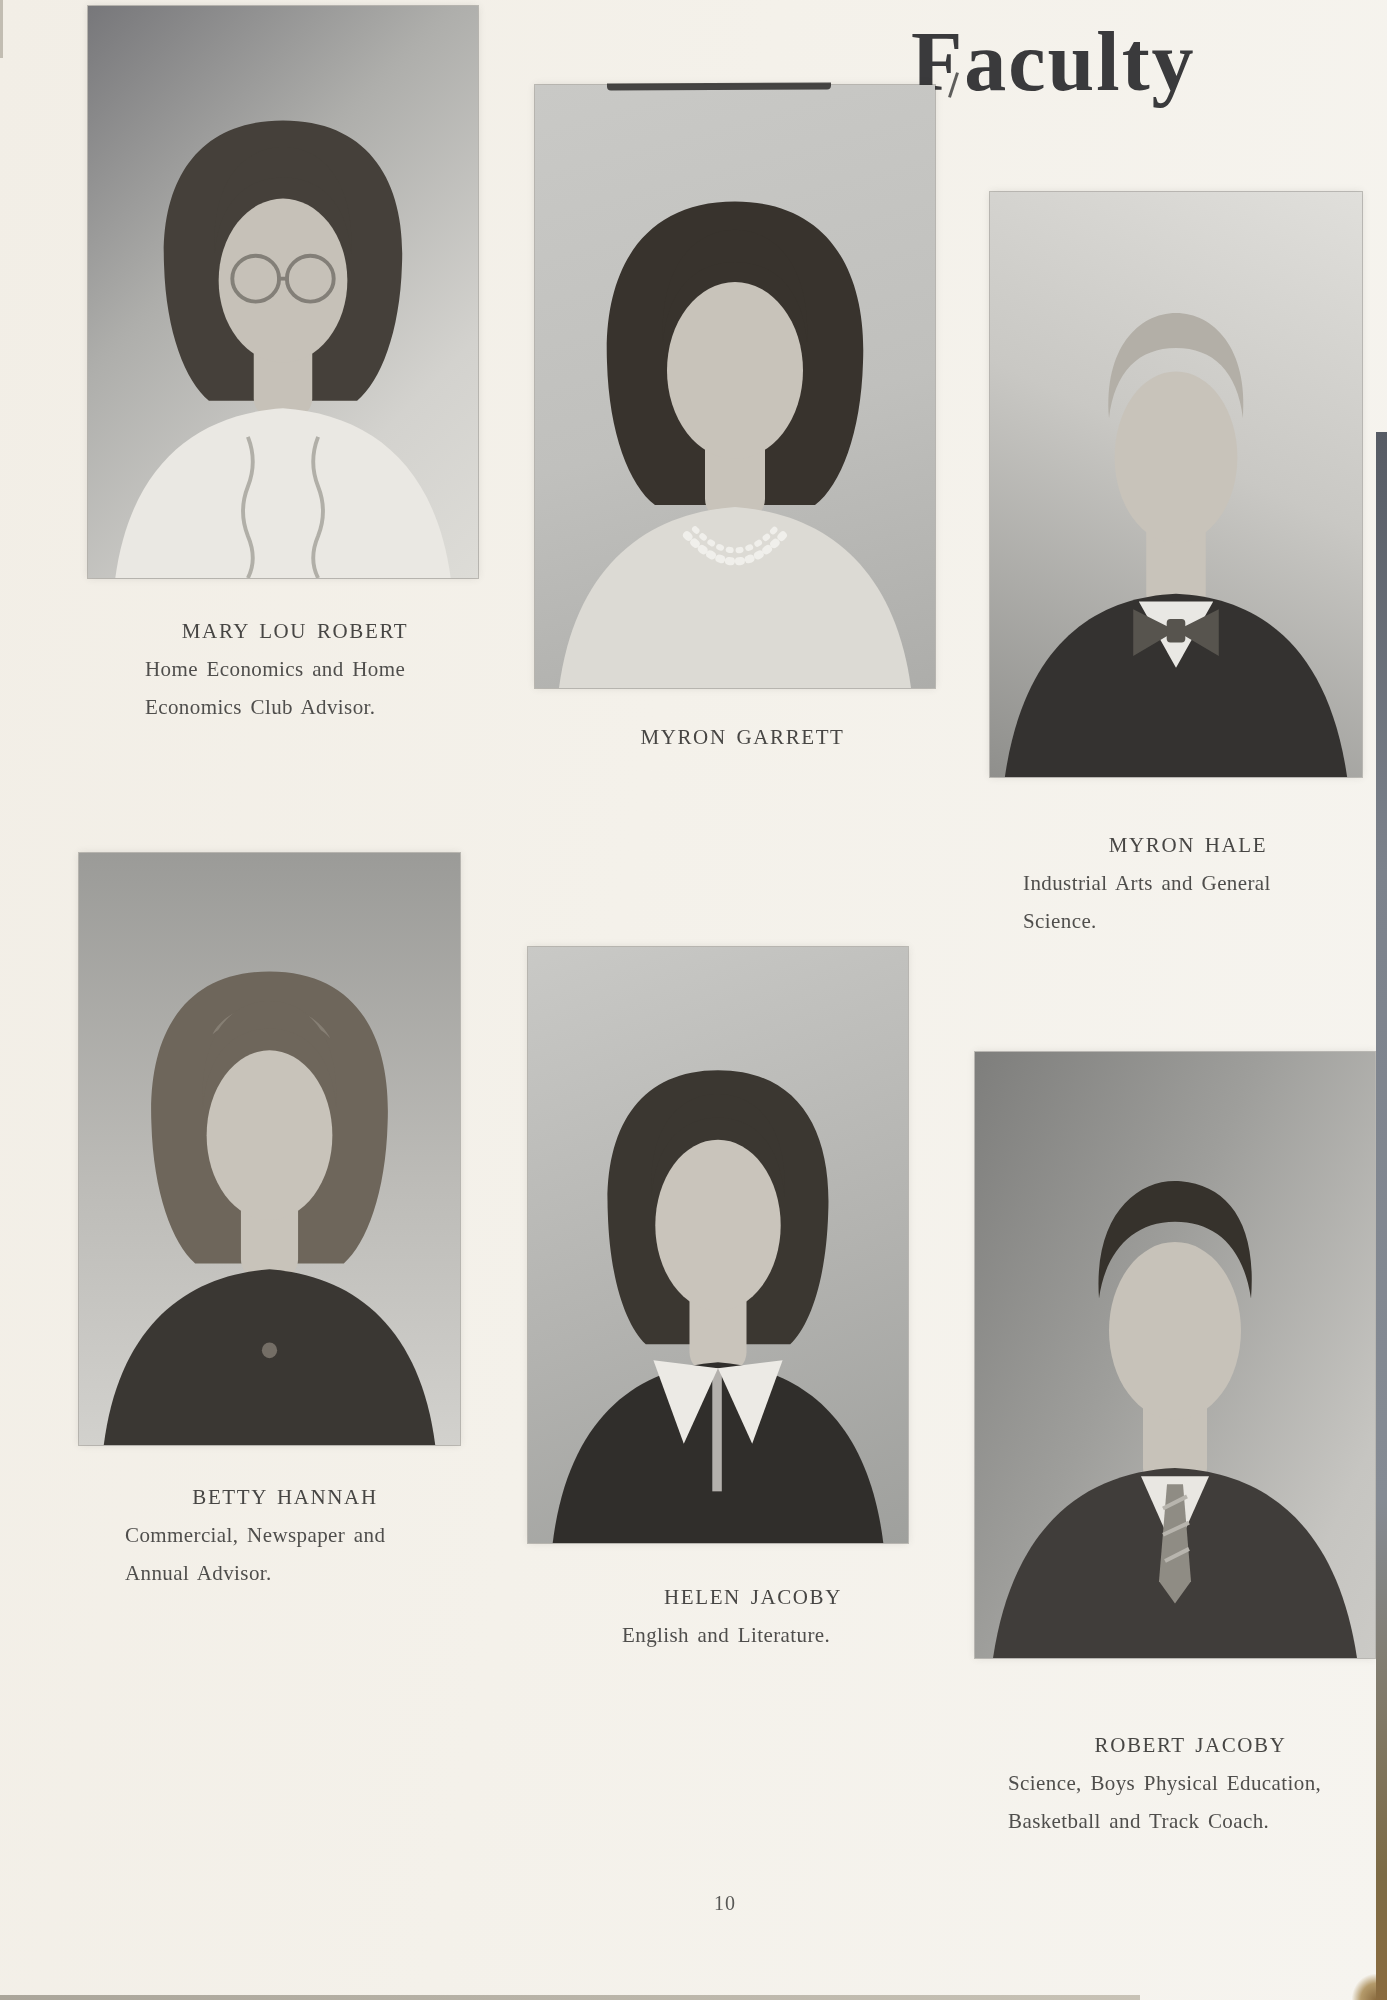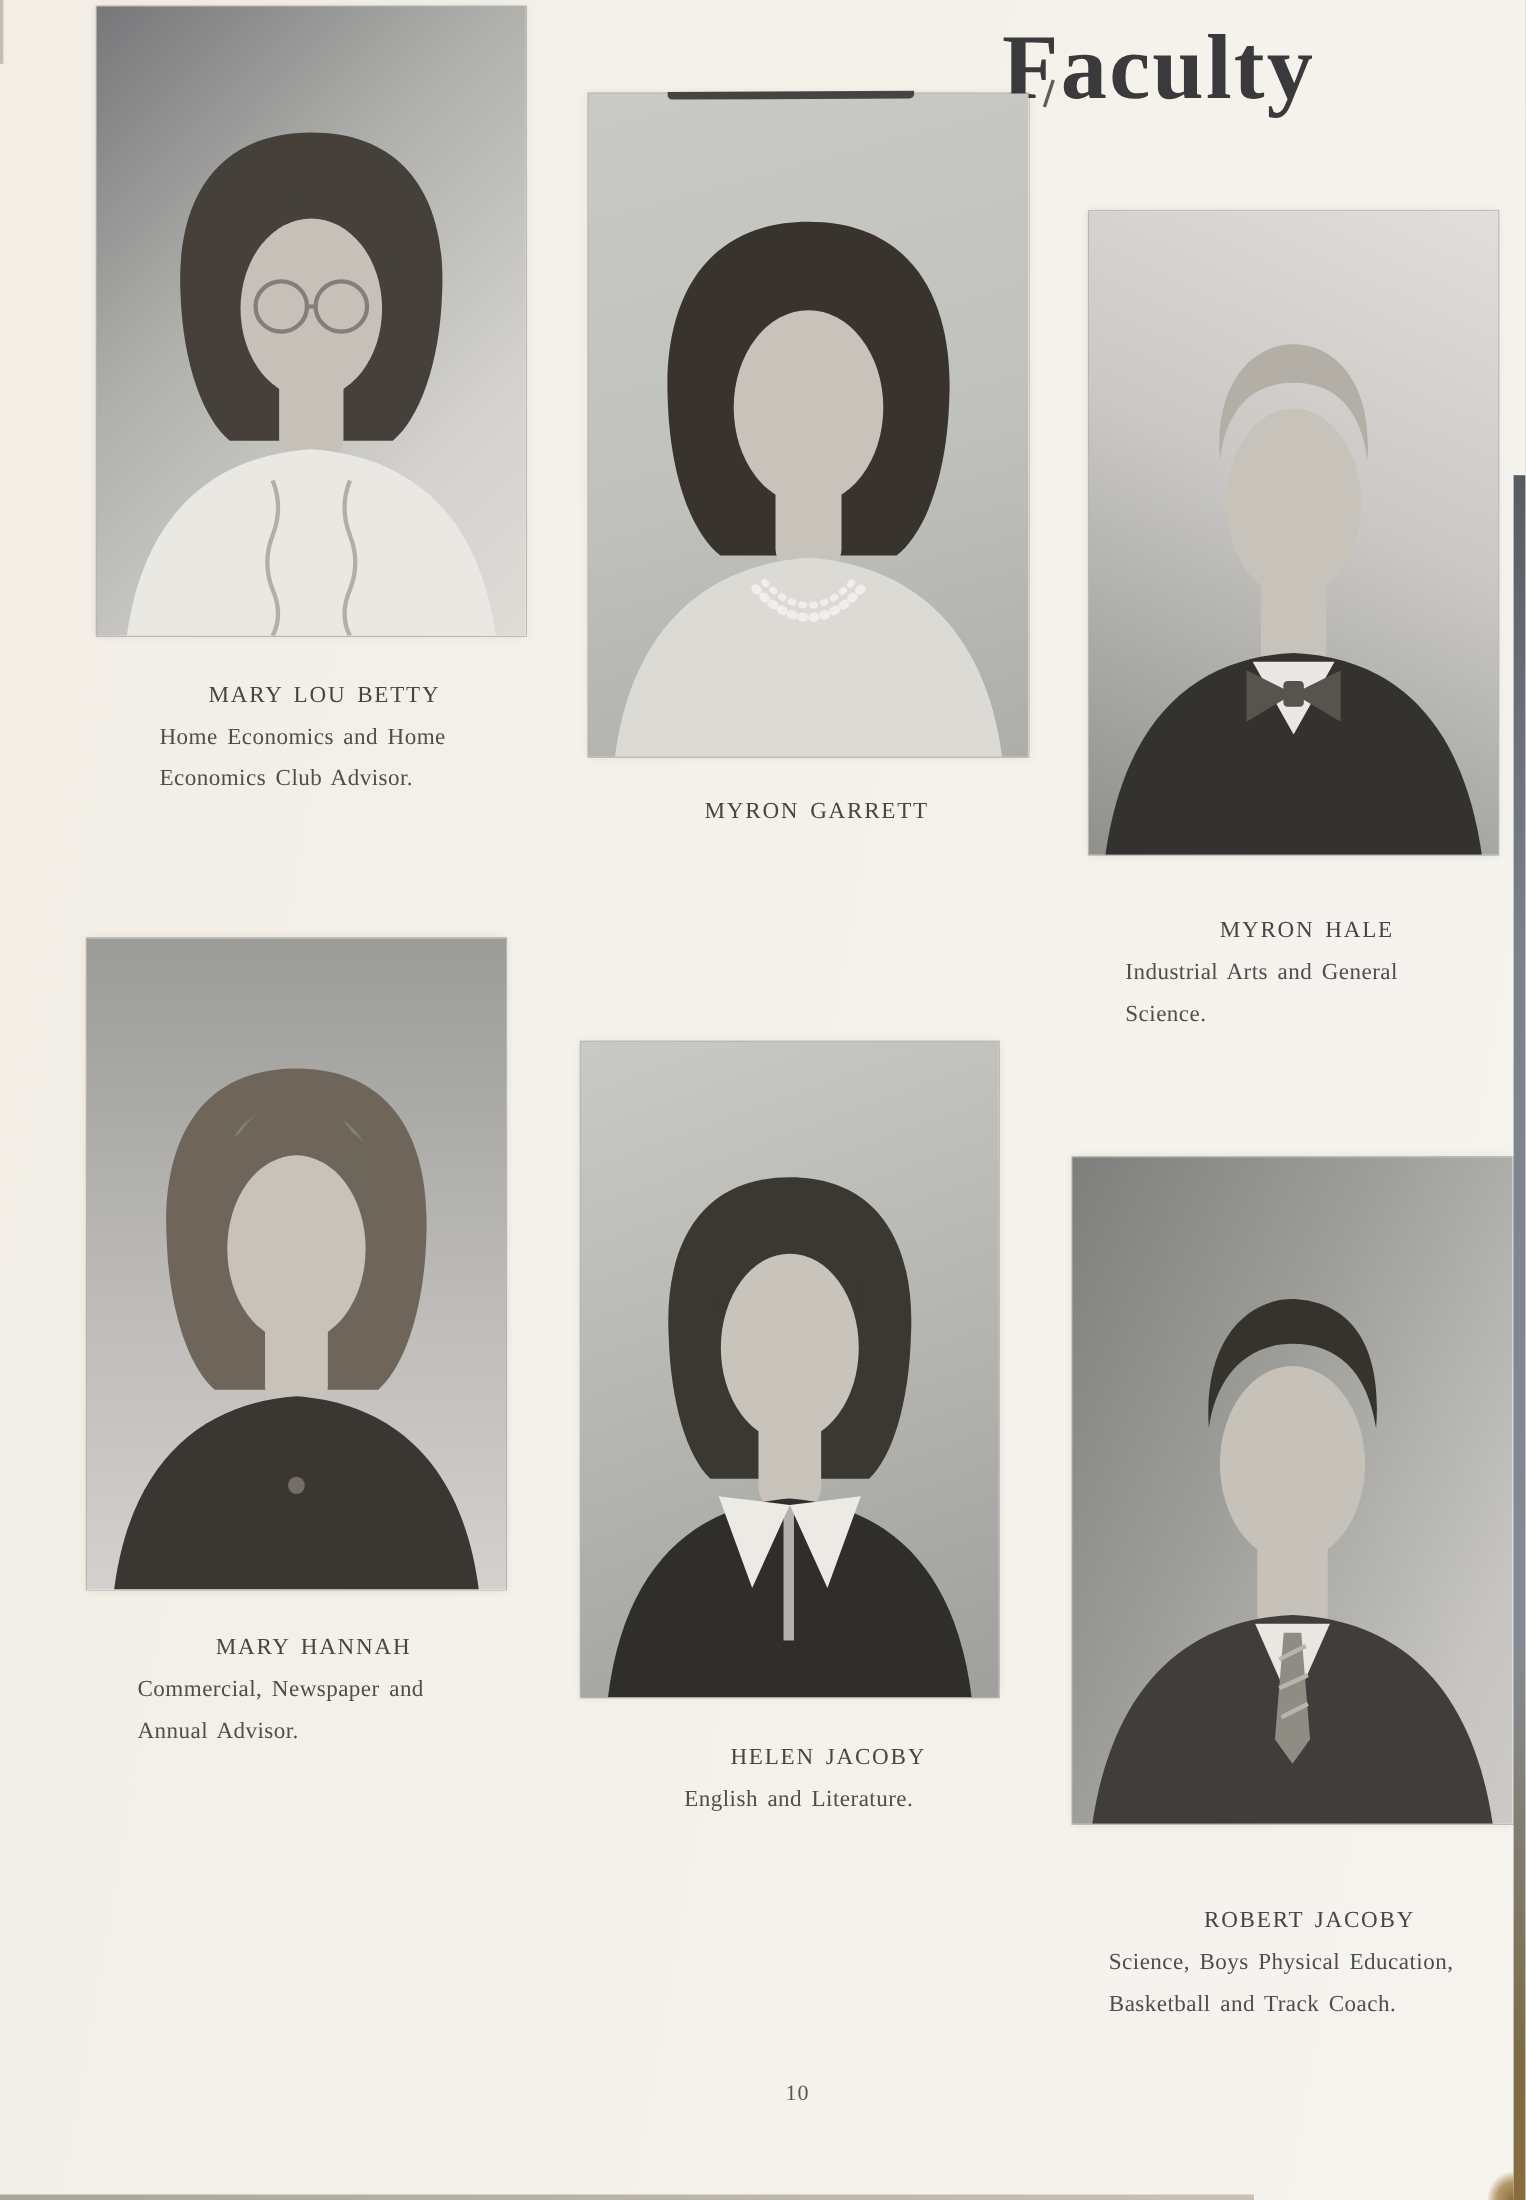--- a/index.html
+++ b/index.html
@@ -85,21 +85,21 @@
         <circle cx="86" cy="143" r="12"></circle>
           <circle cx="114" cy="143" r="12"></circle>
           <path d="M97,143 h6"></path>
       </g>
       <path fill="var(--cloth)" d="M14,300 C22,240 56,214 100,211 C144,214 178,240 186,300 Z"></path>
       <path d="M82,226 q5,13 0,26 q-5,13 0,26 q5,12 0,22" stroke="var(--accent)" stroke-width="2" fill="none" opacity=".8"></path>
       <path d="M118,226 q-5,13 0,26 q5,13 0,26 q-5,12 0,22" stroke="var(--accent)" stroke-width="2" fill="none" opacity=".8"></path>
     </svg>
   </div>
   <div class="caption cap-ertel">
-    <div class="fname">MARY LOU BETTY</div>
+    <div class="fname">MARY LOU ROBERT</div>
     <div class="frole">Home Economics and Home
 Economics Club Advisor.</div>
   </div>
 
   <div class="photo photo-garrett" aria-label="Black-and-white portrait: woman with dark bobbed hair, pearl necklace, light sweater">
     <div class="smudge-garrett"></div>
     <svg viewBox="0 0 200 300" preserveAspectRatio="none">
       <path fill="var(--hair)" d="M100,58 C146,58 166,92 164,138 C163,173 153,199 140,209 L60,209 C47,199 37,173 36,138 C34,92 54,58 100,58 Z"></path>
       <rect x="85" y="166" width="30" height="50" rx="10" fill="var(--skin)"></rect>
       <ellipse cx="100" cy="142" rx="34" ry="44" fill="var(--skin)"></ellipse>
@@ -137,21 +137,21 @@
       <path fill="var(--hair)" d="M100,60 C145,60 164,92 162,137 C161,172 151,198 139,208 L61,208 C49,198 39,172 38,137 C36,92 55,60 100,60 Z"></path>
       <path fill="var(--accent)" opacity=".55" d="M70,92 C80,72 120,72 132,94 C120,80 84,80 70,92 Z"></path>
       <rect x="85" y="167" width="30" height="49" rx="10" fill="var(--skin)"></rect>
       <ellipse cx="100" cy="143" rx="33" ry="43" fill="var(--skin)"></ellipse>
       <path fill="var(--hair)" d="M65,129 C63,92 80,75 100,75 C120,75 137,92 135,129 C133,103 120,89 100,89 C80,89 67,103 65,129 Z"></path>
       <path fill="var(--cloth)" d="M13,300 C21,240 56,214 100,211 C144,214 179,240 187,300 Z"></path>
       <circle cx="100" cy="252" r="4" fill="var(--accent)" opacity=".6"></circle>
     </svg>
   </div>
   <div class="caption cap-hannah">
-    <div class="fname">MARY HANNAH</div>
+    <div class="fname">BETTY HANNAH</div>
     <div class="frole">Commercial,  Newspaper and
 Annual Advisor.</div>
   </div>
 
   <div class="photo photo-hjacoby" aria-label="Black-and-white portrait: woman with short dark hair, white pointed collar, dark top">
     <svg viewBox="0 0 200 300" preserveAspectRatio="none">
       <path fill="var(--hair)" d="M100,62 C142,62 160,92 158,134 C157,166 149,190 138,200 L62,200 C51,190 43,166 42,134 C40,92 58,62 100,62 Z"></path>
       <rect x="85" y="164" width="30" height="50" rx="10" fill="var(--skin)"></rect>
       <ellipse cx="100" cy="140" rx="33" ry="43" fill="var(--skin)"></ellipse>
       <path fill="var(--hair)" d="M65,126 C63,90 80,74 100,74 C120,74 137,90 135,126 C133,100 120,86 100,86 C80,86 67,100 65,126 Z"></path>

